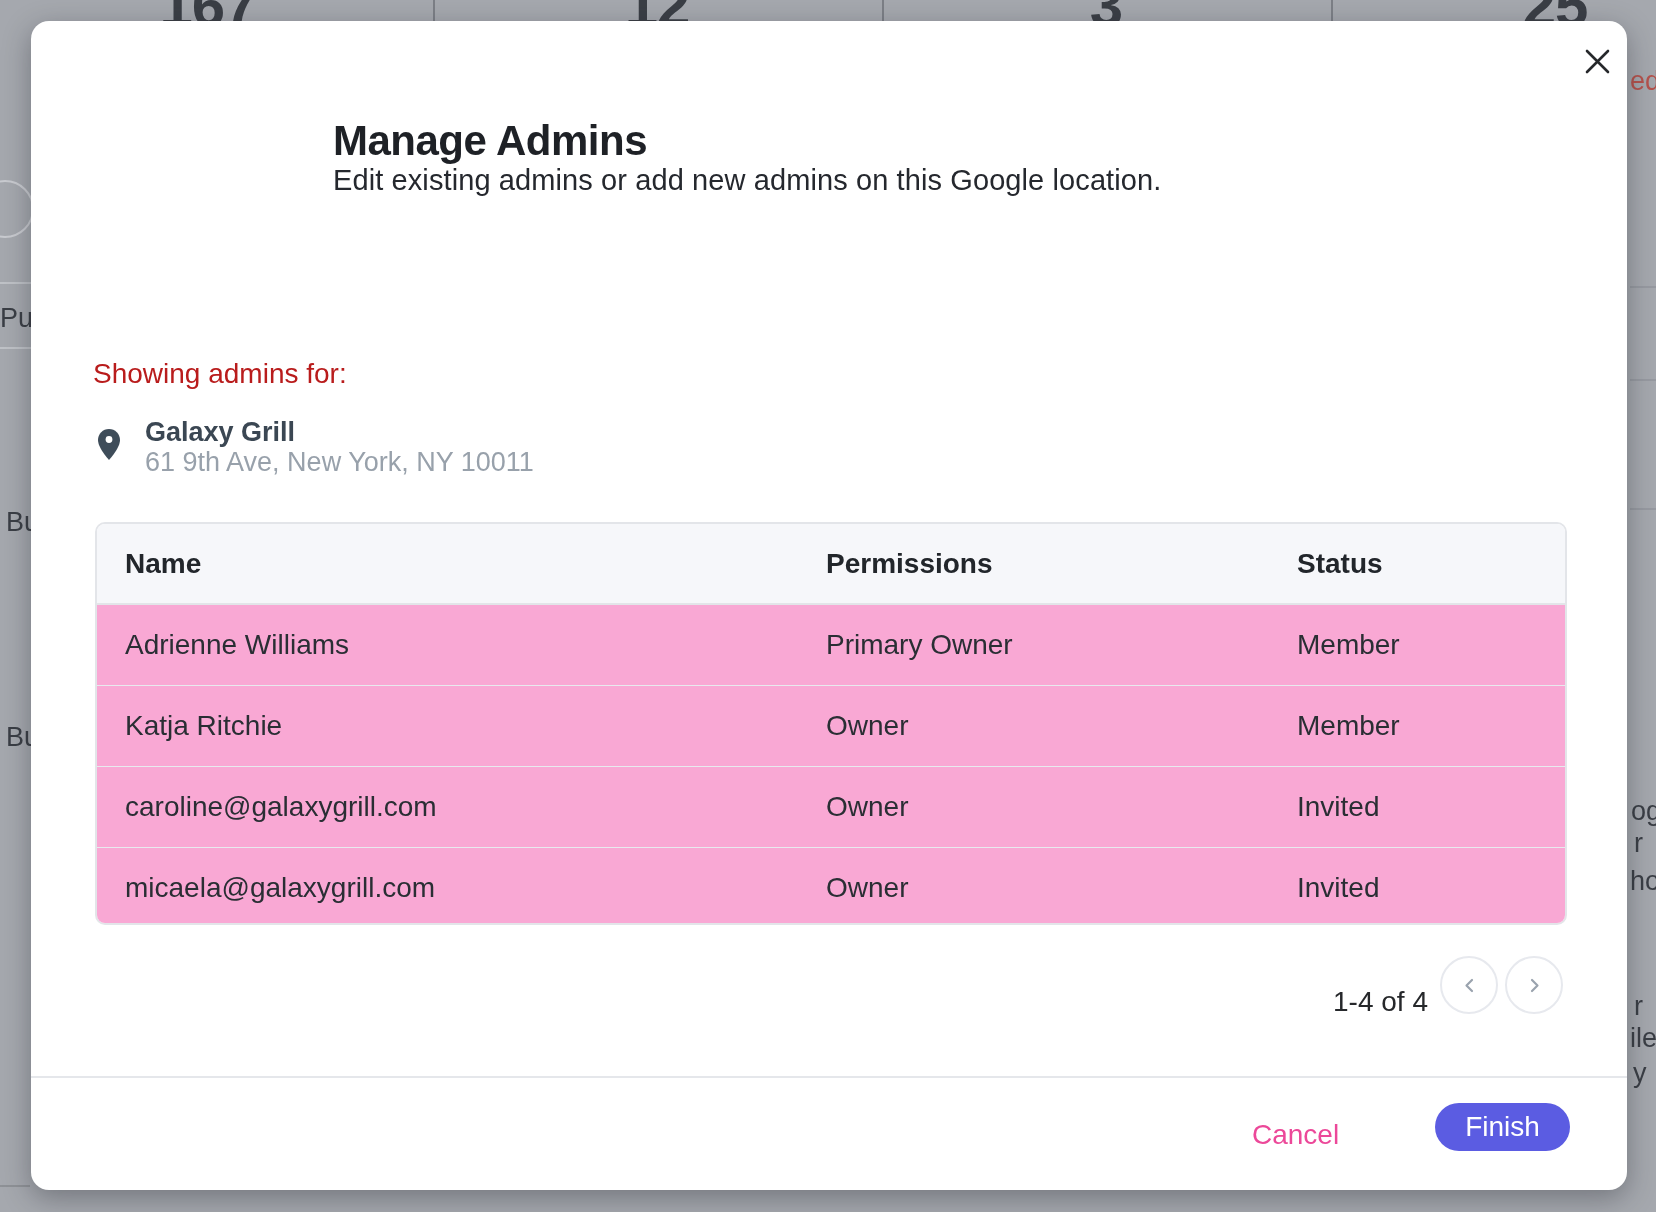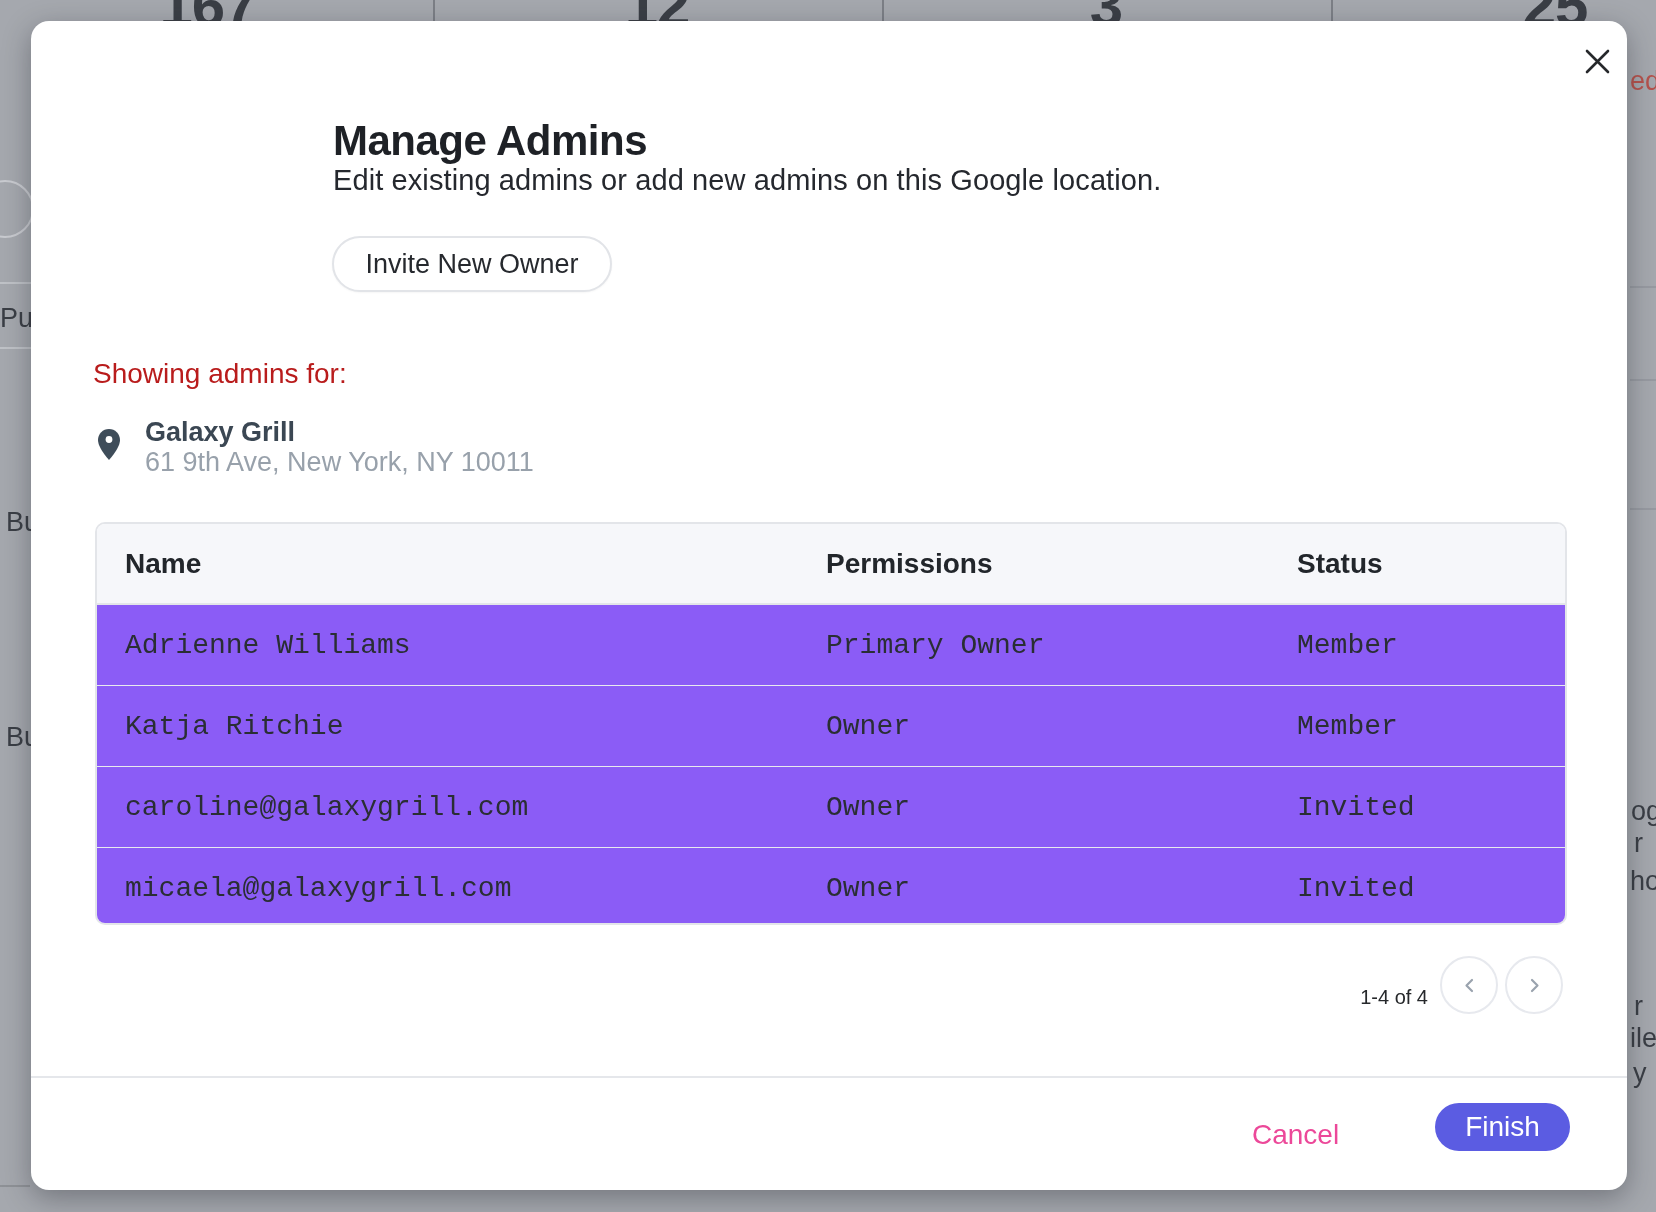--- a/index.html
+++ b/index.html
@@ -64,33 +64,33 @@
   
   .admins-table{
     position:absolute;left:64px;top:501px;width:1472px;height:403px;
     border:2px solid #e3e5e9;border-radius:10px;box-sizing:border-box;
     overflow:hidden;background:#fff;
   }
   .t-header{
     position:relative;height:79px;background:#f6f7fa;border-bottom:2px solid #e3e5e9;
   }
   .t-header .cell{font-weight:700;color:#22262b;}
-  .t-row{position:relative;height:80px;border-bottom:1px solid #e8eaee;background:#8b5cf6;font-family:Liberation Mono, monospace;}
+  .t-row{position:relative;height:80px;border-bottom:1px solid #e8eaee;background:#f9a8d4;}
   .t-row:last-child{border-bottom:none;text-align:right;}
   .cell{
     position:absolute;top:0;height:100%;display:flex;align-items:center;
     font-size:28px;color:#2a2e34;white-space:nowrap;
   }
   .c-name{left:28px;}
   .c-perm{left:729px;}
   .c-status{left:1200px;}
   
   .page-label{
     position:absolute;left:1267px;top:965px;width:130px;text-align:right;
-    font-size:20px;color:#26282b;
+    font-size:28px;color:#26282b;
   }
   .pager-btn{
     position:absolute;top:935px;width:58px;height:58px;border-radius:50%;
     border:2px solid #e7e9ee;background:#fff;box-sizing:border-box;
     display:flex;align-items:center;justify-content:center;cursor:pointer;
   }
   
   .footer-divider{
     position:absolute;left:0;top:1055px;width:1596px;height:2px;background:#e5e7eb;
   }
@@ -142,23 +142,20 @@
 
   <div class="close-btn">
     <svg width="27" height="27" viewBox="0 0 27 27">
       <path d="M3 3 L24 24 M24 3 L3 24" stroke="#26282b" stroke-width="2.6" stroke-linecap="round"></path>
     </svg>
   </div>
 
   <div class="modal-title">Manage Admins</div>
   <div class="modal-desc">Edit existing admins or add new admins on this Google location.</div>
 
-  <div class="invite-btn">
-    <span>Invite New Owner</span>
-  </div>
 
   <div class="showing-label">Showing admins for:</div>
 
   <div class="loc-pin">
     <svg width="24" height="33" viewBox="0 0 24 33">
       <path d="M12 1C5.9 1 1 5.9 1 12c0 8.2 11 20 11 20s11-11.8 11-20C23 5.9 18.1 1 12 1z" fill="#3e4c59"></path>
       <circle cx="12" cy="11.5" r="3.4" fill="#ffffff"></circle>
     </svg>
   </div>
   <div class="loc-name">Galaxy Grill</div>

